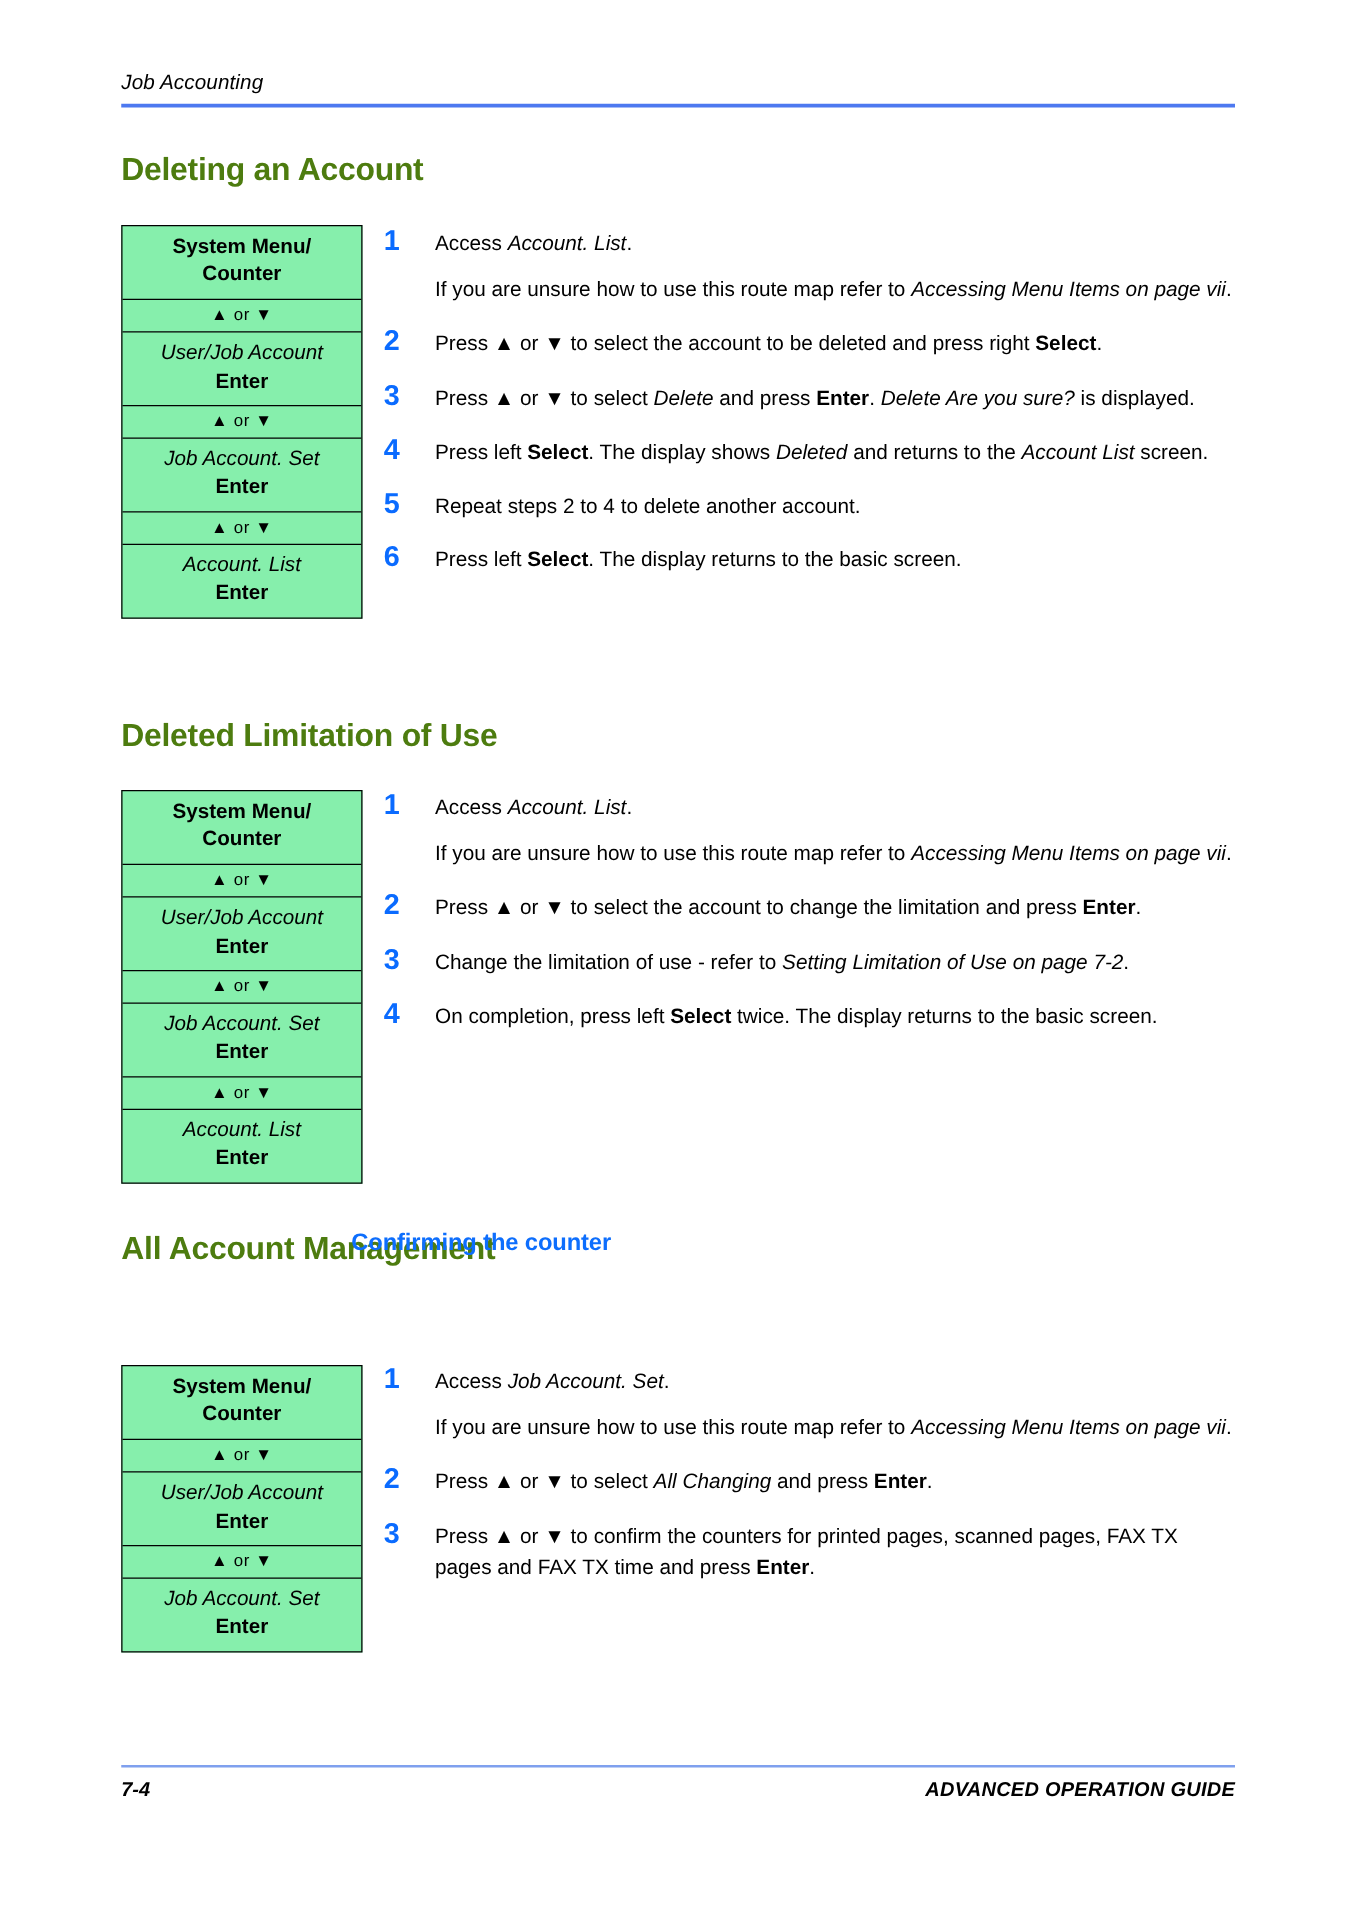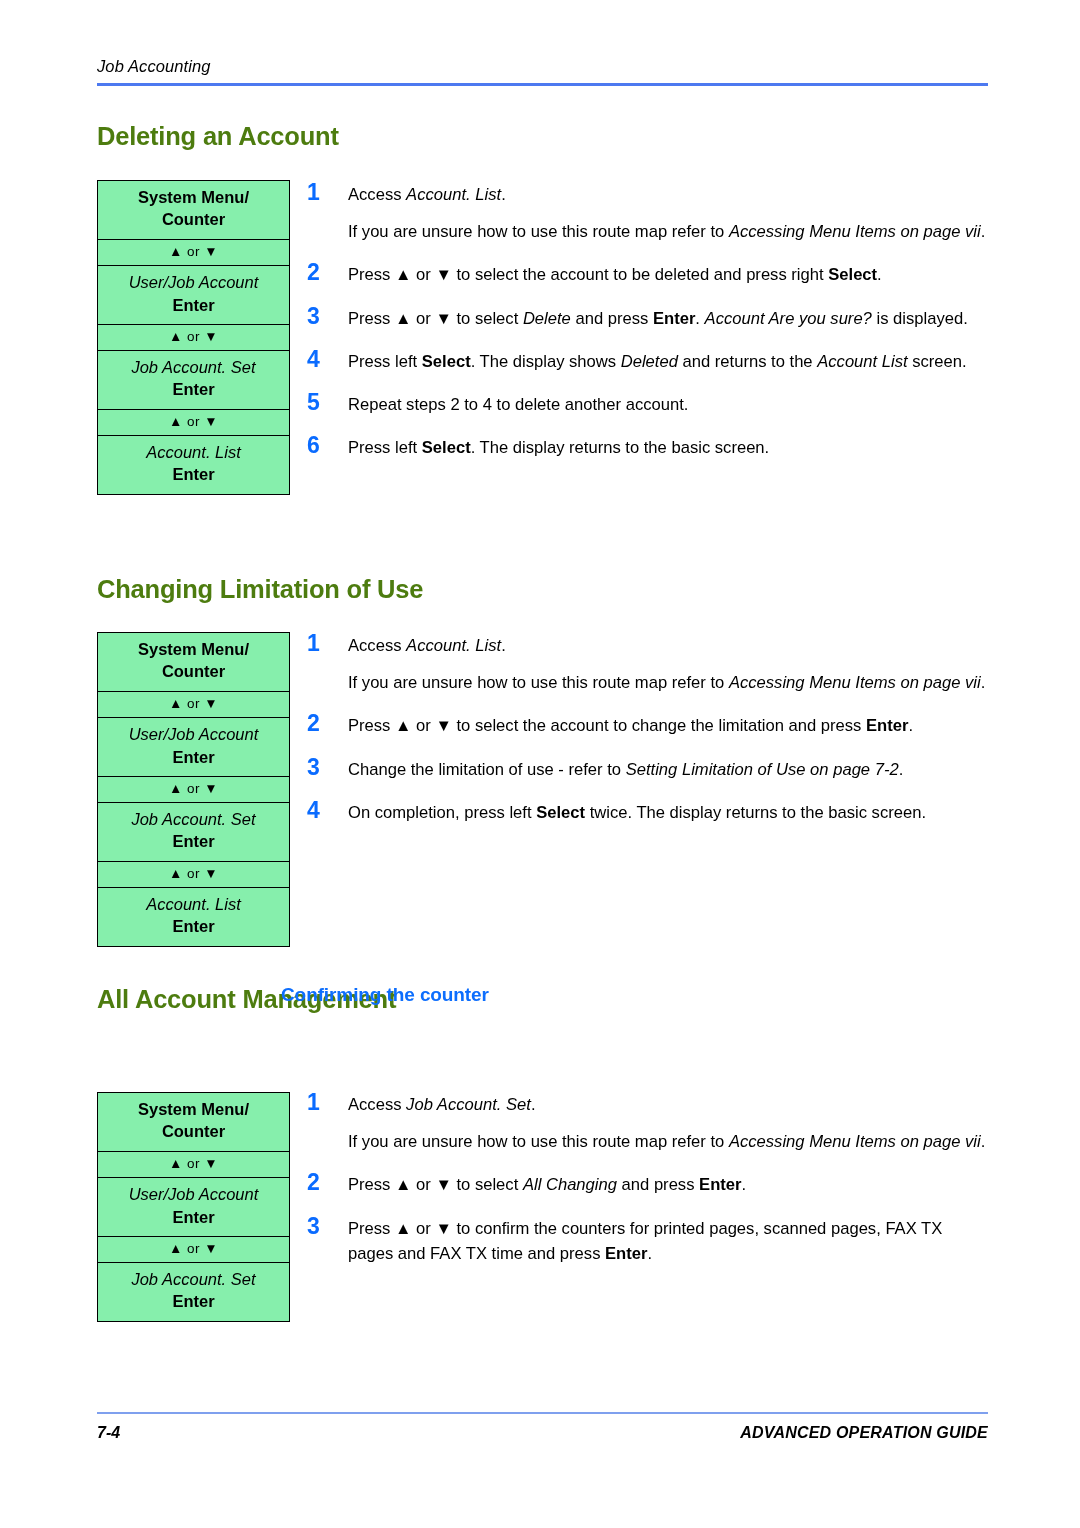--- a/index.html
+++ b/index.html
@@ -226,21 +226,21 @@
       <div class="step">
         <div class="step-num">2</div>
         <div class="step-body">
           <p>Press ▲ or ▼ to select the account to be deleted and press right <b>Select</b>.</p>
         </div>
       </div>
       <div class="step-gap"></div>
       <div class="step">
         <div class="step-num">3</div>
         <div class="step-body">
-          <p>Press ▲ or ▼ to select <em>Delete</em> and press <b>Enter</b>. <em>Account Are you sure?</em> is displayed.</p>
+          <p>Press ▲ or ▼ to select <em>Delete</em> and press <b>Enter</b>. <em>Delete Are you sure?</em> is displayed.</p>
         </div>
       </div>
       <div class="step-gap"></div>
       <div class="step">
         <div class="step-num">4</div>
         <div class="step-body">
           <p>Press left <b>Select</b>. The display shows <em>Deleted</em> and returns to the <em>Account List</em> screen.</p>
         </div>
       </div>
       <div class="step-gap"></div>
@@ -252,21 +252,21 @@
       </div>
       <div class="step-gap"></div>
       <div class="step">
         <div class="step-num">6</div>
         <div class="step-body">
           <p>Press left <b>Select</b>. The display returns to the basic screen.</p>
         </div>
       </div>
     </div>
 
-  <div class="h1" style="left:97px; top:575px;">Changing Limitation of Use</div>
+  <div class="h1" style="left:97px; top:575px;">Deleted Limitation of Use</div>
 
   <div class="routemap" id="rm1" style="top:632px;">
       <div class="rm-row key">
         <div class="rm-key">System Menu/</div>
         <div class="rm-key">Counter</div>
       </div>
       <div class="rm-row arrow">
         <div class="rm-arrow">▲ or ▼</div>
       </div>
       <div class="rm-row menu">

